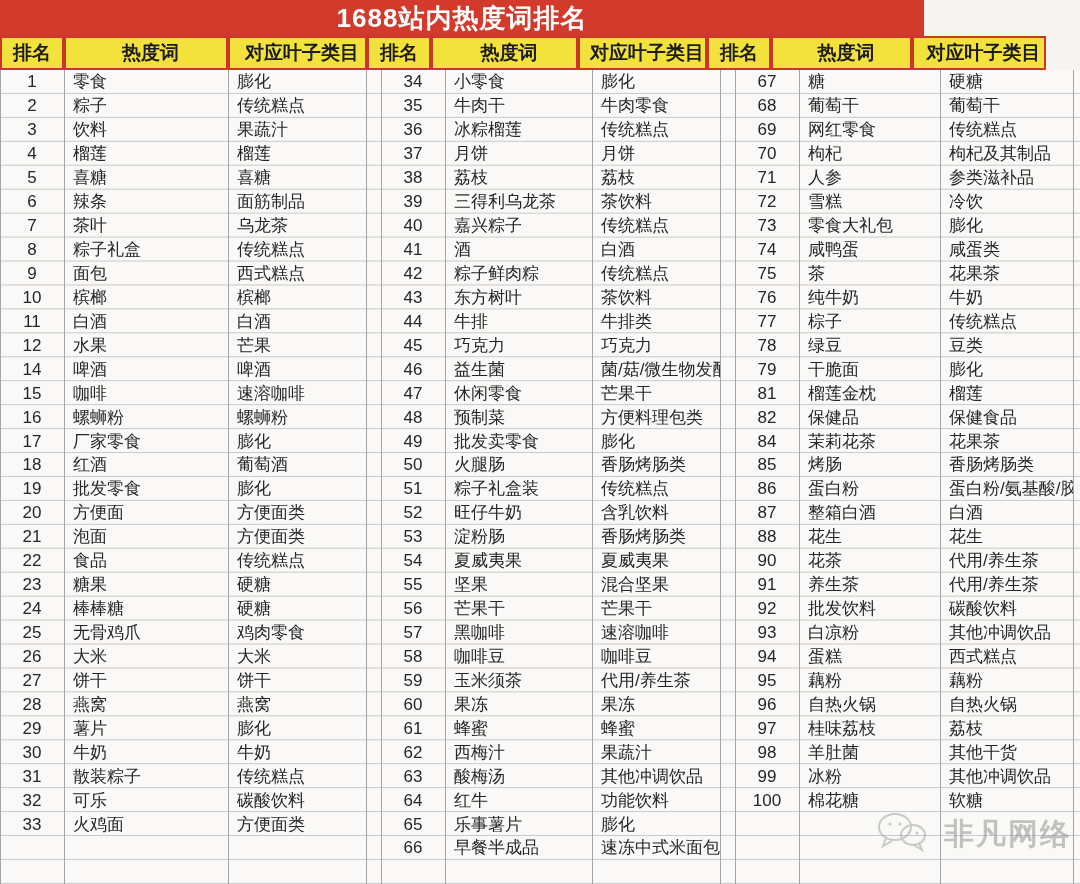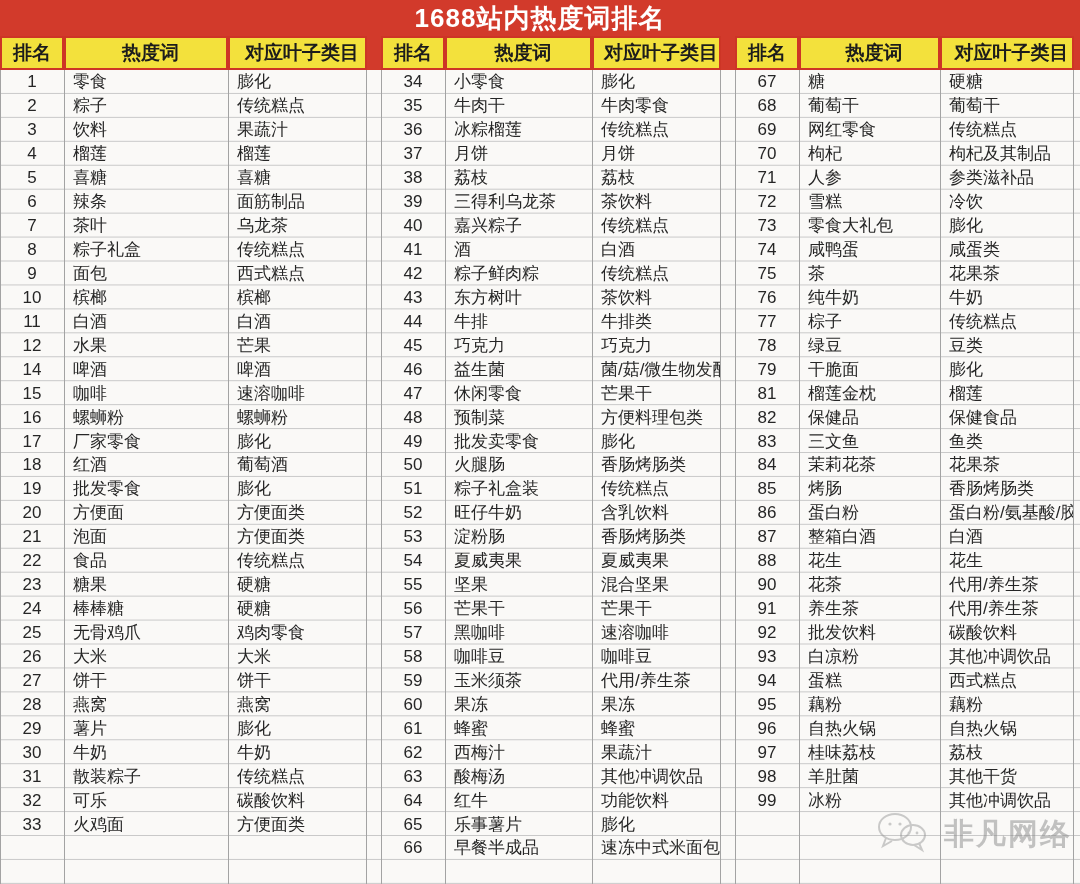--- a/index.html
+++ b/index.html
@@ -5,30 +5,30 @@
   html,body{margin:0;padding:0;}
   .page{
     position:relative;
     width:1080px;height:884px;
     background:#f6f4f1;
     font-family:"Liberation Sans","DejaVu Sans",sans-serif;
     overflow:hidden;
   }
   
   .banner{
-    position:absolute;left:0;top:0;width:1080px;height:36px;
+    position:absolute;left:0;top:0;width:924px;height:36px;
     background:#d23a2b;
     display:flex;align-items:center;justify-content:center;
   }
   .banner span{
     color:#ffffff;font-size:26px;font-weight:700;letter-spacing:1px;
   }
   
   .header-strip{
-    position:absolute;left:0;top:36px;width:1080px;height:34px;
+    position:absolute;left:0;top:36px;width:964px;height:34px;
     background:#d23a2b;
     display:flex;
   }
   .hgroup{display:flex;height:34px;}
   .hcell{
     box-sizing:border-box;height:34px;
     background:#f3e13c;border:2.5px solid #cd3526;
     display:flex;align-items:center;justify-content:center;
     color:#1c1c1c;font-size:19px;font-weight:700;
   }
@@ -611,25 +611,20 @@
             <div class="cell c-word">榴莲金枕</div>
             <div class="cell c-cat">榴莲</div>
           </div>
 
           <div class="row">
             <div class="cell c-rank">82</div>
             <div class="cell c-word">保健品</div>
             <div class="cell c-cat">保健食品</div>
           </div>
 
-          <div class="row">
-            <div class="cell c-rank">83</div>
-            <div class="cell c-word">三文鱼</div>
-            <div class="cell c-cat">鱼类</div>
-          </div>
 
           <div class="row">
             <div class="cell c-rank">84</div>
             <div class="cell c-word">茉莉花茶</div>
             <div class="cell c-cat">花果茶</div>
           </div>
 
           <div class="row">
             <div class="cell c-rank">85</div>
             <div class="cell c-word">烤肠</div>
@@ -708,20 +703,25 @@
             <div class="cell c-word">羊肚菌</div>
             <div class="cell c-cat">其他干货</div>
           </div>
 
           <div class="row">
             <div class="cell c-rank">99</div>
             <div class="cell c-word">冰粉</div>
             <div class="cell c-cat">其他冲调饮品</div>
           </div>
 
+          <div class="row">
+            <div class="cell c-rank">100</div>
+            <div class="cell c-word">棉花糖</div>
+            <div class="cell c-cat">软糖</div>
+          </div>
         </div>
     </section>
 
     <div class="bgap-end"></div>
 
     <div class="watermark">
       <span>
         <svg width="52" height="44" viewBox="0 0 52 44" fill="none">
           <ellipse cx="19" cy="17" rx="16" ry="13" stroke="#9a9a9a" stroke-width="2"></ellipse>
           <path d="M10 28 L7 36 L16 31" stroke="#9a9a9a" stroke-width="2" fill="none"></path>

